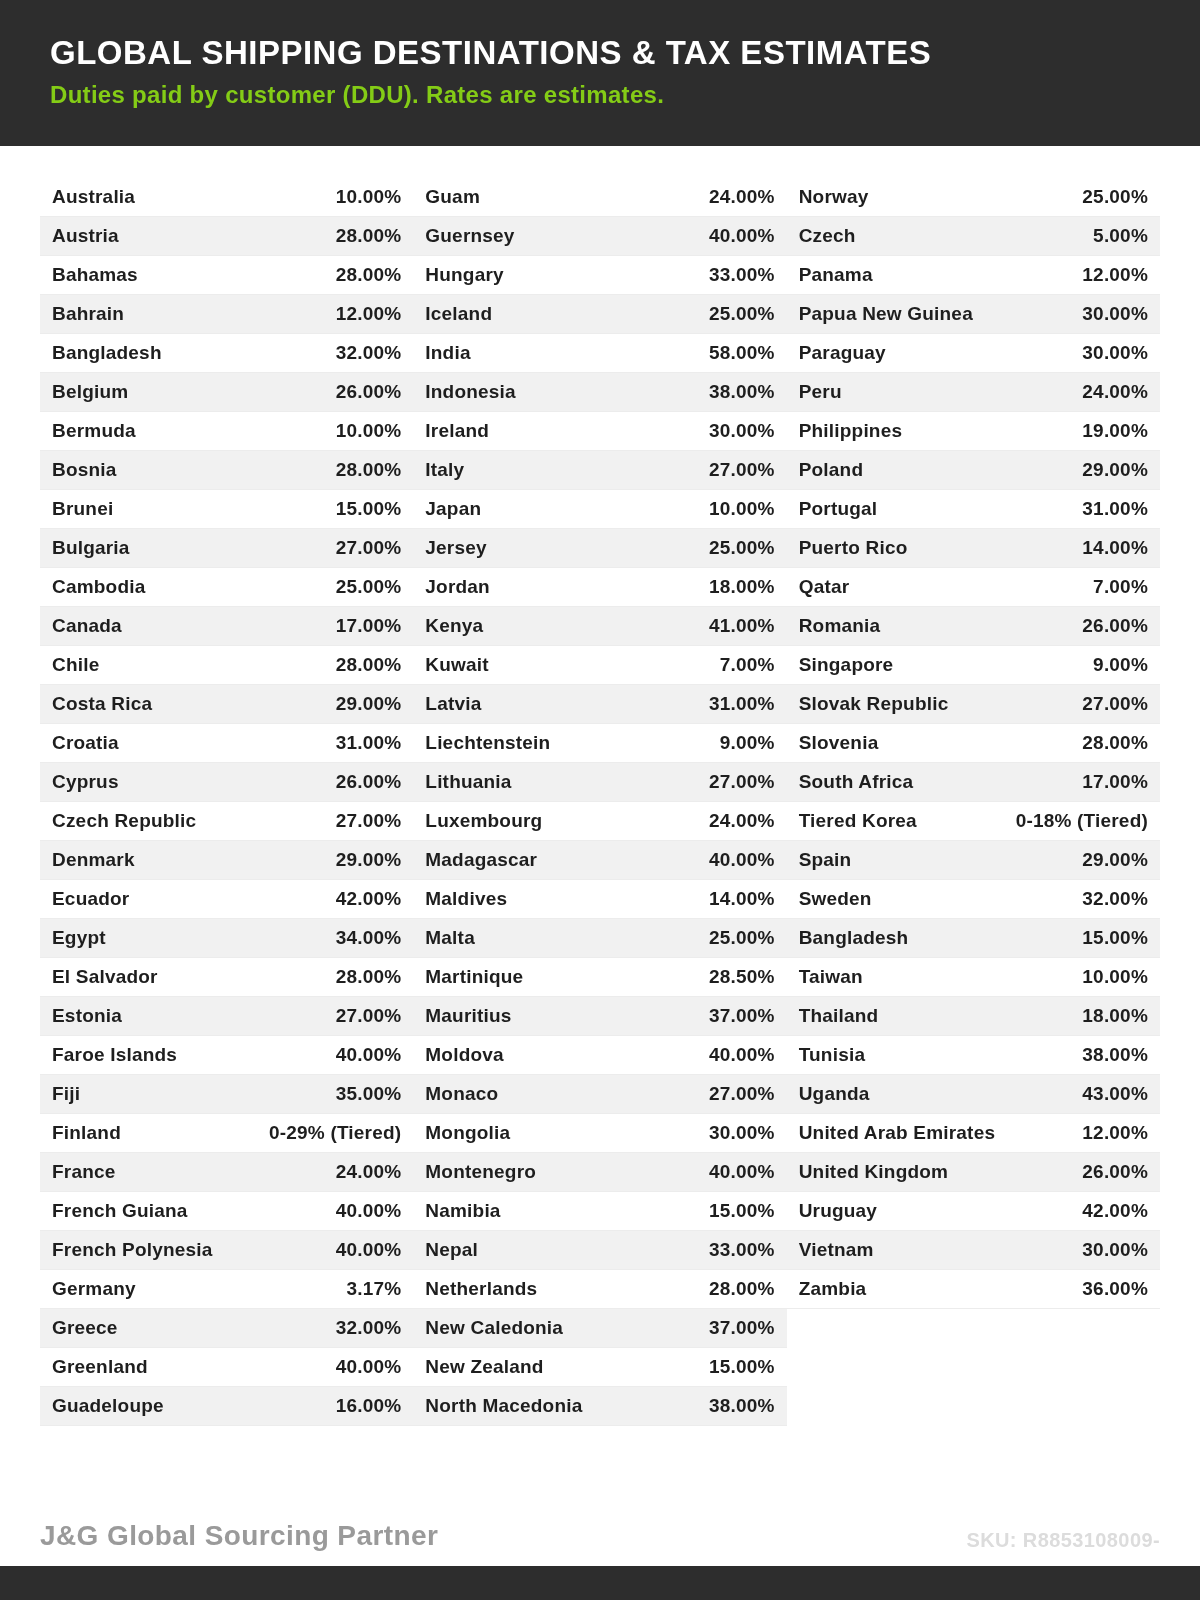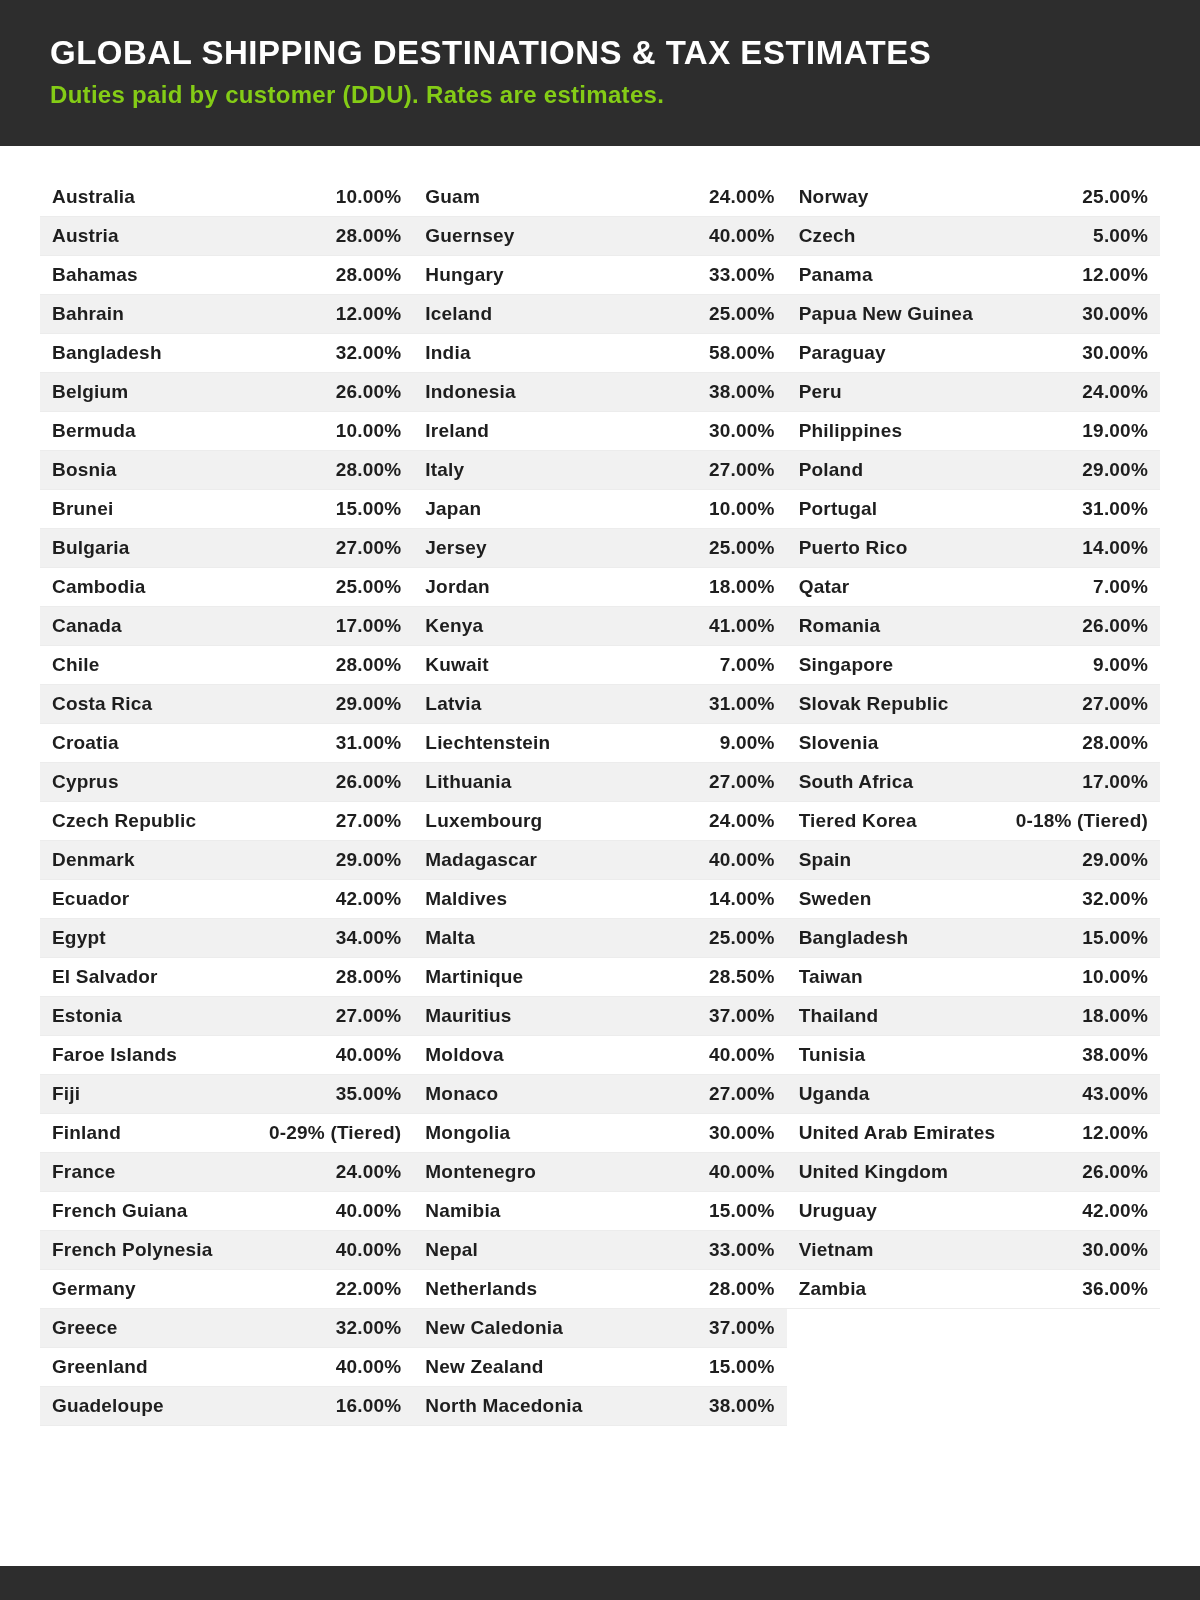--- a/index.html
+++ b/index.html
@@ -225,21 +225,21 @@
         <div class="row">
           <span class="country">French Guiana</span>
           <span class="rate">40.00%</span>
         </div>
         <div class="row">
           <span class="country">French Polynesia</span>
           <span class="rate">40.00%</span>
         </div>
         <div class="row">
           <span class="country">Germany</span>
-          <span class="rate">22.00%</span>
+          <span class="rate">3.17%</span>
         </div>
         <div class="row">
           <span class="country">Greece</span>
           <span class="rate">32.00%</span>
         </div>
         <div class="row">
           <span class="country">Greenland</span>
           <span class="rate">40.00%</span>
         </div>
         <div class="row">
@@ -490,16 +490,20 @@
           <span class="country">Vietnam</span>
           <span class="rate">30.00%</span>
         </div>
         <div class="row">
           <span class="country">Zambia</span>
           <span class="rate">36.00%</span>
         </div>
       </div>
   </div>
 
+  <div class="footer">
+    <div class="brand">J&amp;G Global Sourcing Partner</div>
+    <div class="sku">SKU: R8853108009-</div>
+  </div>
 
   <div class="bottom-bar"></div>
 
 </div>
 
 </body></html>

